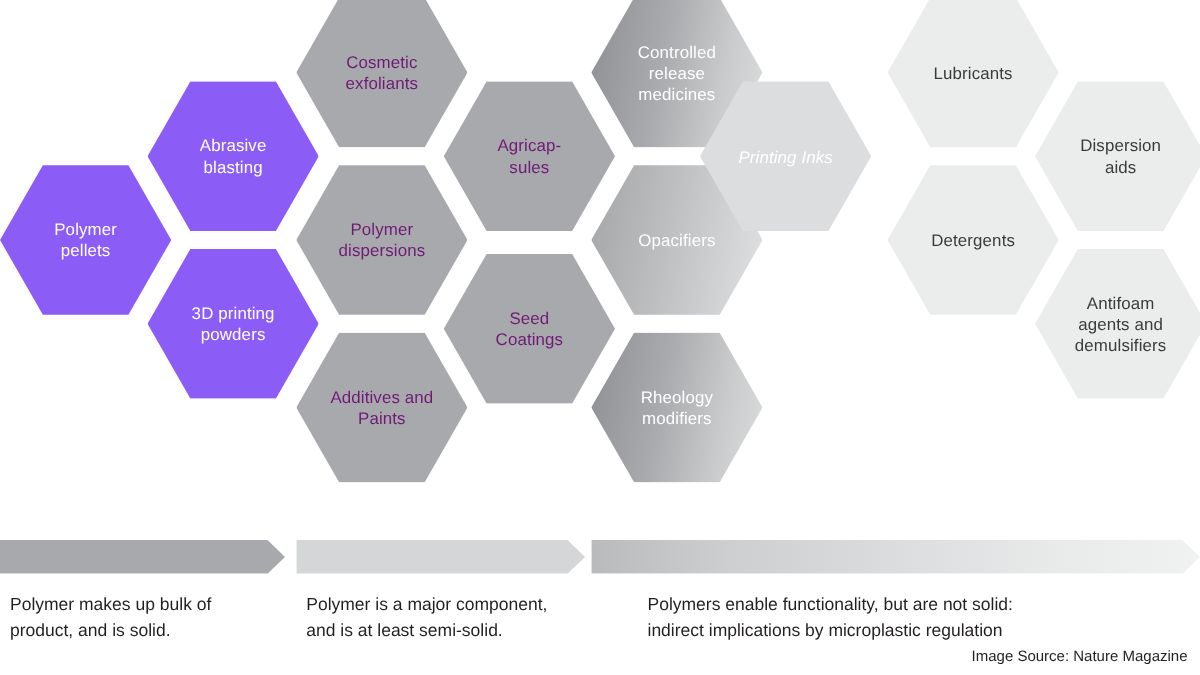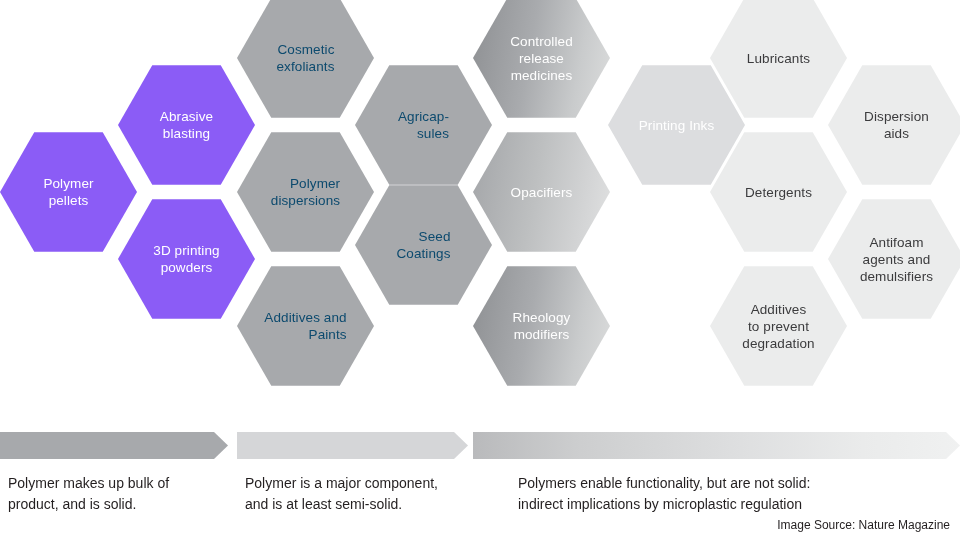--- a/index.html
+++ b/index.html
@@ -46,21 +46,21 @@
     line-height: 17px;
     letter-spacing: 0.1px;
     pointer-events: none;
     white-space: pre-line;
   }
 
   
   .tone-dark        { background: #8b5cf6; }
   .tone-dark .hex-label        { color: #ffffff; }
   .tone-mid         { background: #a7a9ac; }
-  .tone-mid .hex-label         { color: #0c4a6e; text-align: right; }
+  .tone-mid .hex-label         { color: #701a75; }
   .tone-grad        { background: linear-gradient(100deg, #8d8f92 0%, #a9abae 42%, #c9cbcc 75%, #dcdddd 100%); }
   .tone-grad .hex-label        { color: #ffffff; }
   .tone-grad2       { background: linear-gradient(100deg, #a3a5a8 0%, #bdbfc0 45%, #d4d5d6 80%, #e1e2e2 100%); }
   .tone-grad2 .hex-label       { color: #ffffff; }
   .tone-light       { background: #dcdddf; }
   .tone-light .hex-label       { color: #ffffff; }
   .tone-pale        { background: #ebecec; }
   .tone-pale .hex-label        { color: #3b3b3d; }
 
   
@@ -126,49 +126,44 @@
 dispersions</span>
       </div>
       <div class="hex tone-mid" style="left: 237px; top: 265px;">
         <span class="hex-label">Additives and
 Paints</span>
       </div>
       <div class="hex tone-mid" style="left: 355px; top: 64px;">
         <span class="hex-label">Agricap-
 sules</span>
       </div>
-      <div class="hex tone-mid" style="left: 355px; top: 184px;">
+      <div class="hex tone-mid" style="left: 355px; top: 202px;">
         <span class="hex-label">Seed
 Coatings</span>
       </div>
       <div class="hex tone-grad" style="left: 473px; top: -3px;">
         <span class="hex-label">Controlled
 release
 medicines</span>
       </div>
       <div class="hex tone-grad" style="left: 473px; top: 265px;">
         <span class="hex-label">Rheology
 modifiers</span>
       </div>
       <div class="hex tone-grad2" style="left: 473px; top: 131px;">
         <span class="hex-label">Opacifiers</span>
       </div>
-      <div class="hex tone-light" style="left: 608px; top: 64px;">
+      <div class="hex tone-light" style="left: 560px; top: 64px; font-style: italic;">
         <span class="hex-label">Printing Inks</span>
       </div>
       <div class="hex tone-pale" style="left: 710px; top: -3px;">
         <span class="hex-label">Lubricants</span>
       </div>
       <div class="hex tone-pale" style="left: 710px; top: 131px;">
         <span class="hex-label">Detergents</span>
-      </div>
-      <div class="hex tone-pale" style="left: 710px; top: 265px;">
-        <span class="hex-label">Additives
-to prevent
-degradation</span>
       </div>
       <div class="hex tone-pale" style="left: 828px; top: 64px;">
         <span class="hex-label">Dispersion
 aids</span>
       </div>
       <div class="hex tone-pale" style="left: 828px; top: 198px;">
         <span class="hex-label">Antifoam
 agents and
 demulsifiers</span>
       </div>

